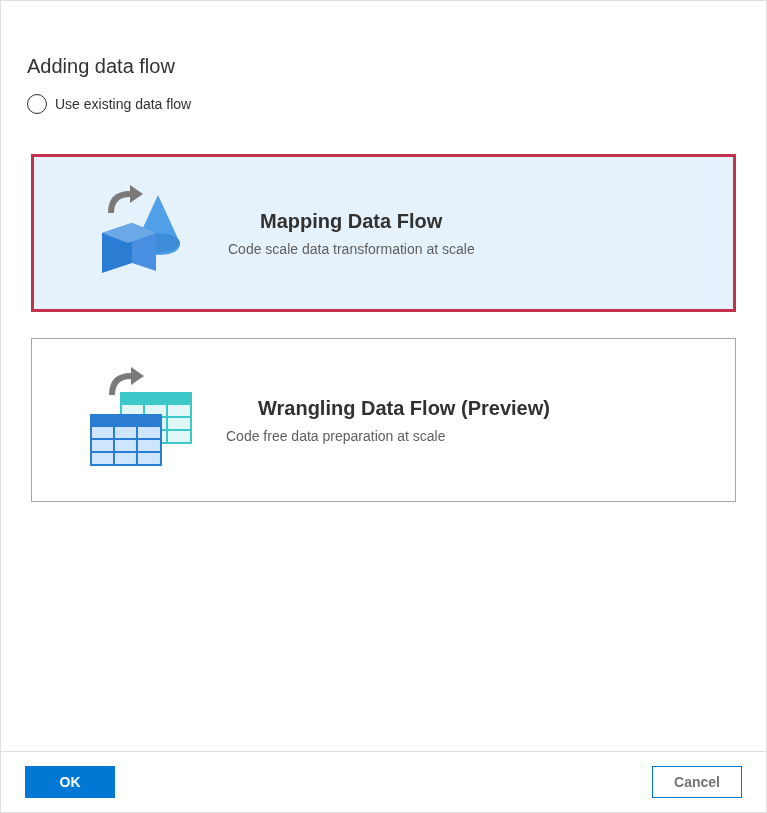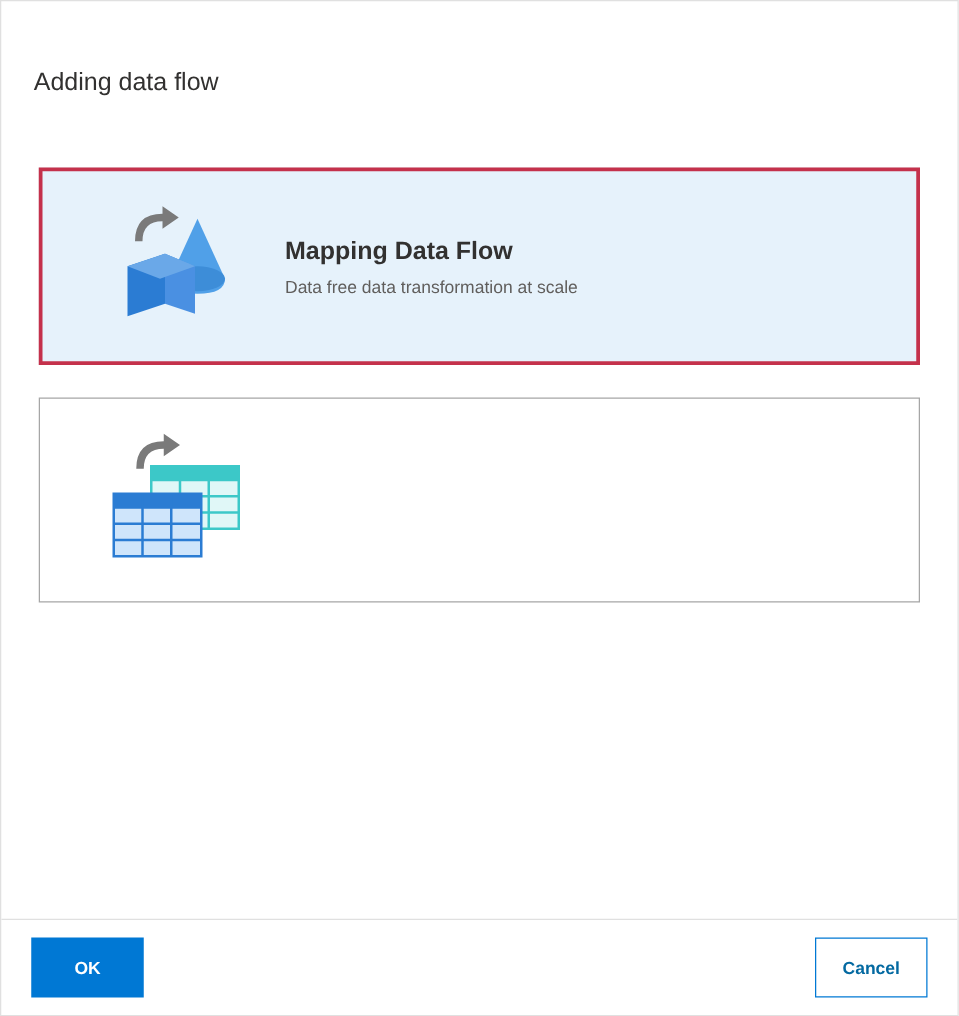--- a/index.html
+++ b/index.html
@@ -86,61 +86,66 @@
       justify-content: center;
     }
     .card-text {
       flex: 1;
     }
     .card-title {
       font-size: 20px;
       font-weight: 600;
       color: #323130;
       margin-bottom: 8px;
+      margin-left: 32px;
     }
     .card-desc {
       font-size: 14px;
       color: #605e5c;
     }
     .footer {
       border-top: 1px solid #e0e0e0;
       padding: 14px 24px;
       display: flex;
       justify-content: space-between;
       align-items: center;
     }
     .btn {
-      height: 48px;
+      height: 32px;
       min-width: 90px;
       font-size: 14px;
       font-weight: 600;
       cursor: pointer;
       display: flex;
       align-items: center;
       justify-content: center;
       border: none;
     }
     .btn-primary {
       background: #0078d4;
       color: #fff;
     }
     .btn-secondary {
       background: #fff;
-      color: #0369a1;
+      color: #737373;
       border: 1px solid #0078d4;
     }
   </style>
 </head>
 <body>
 
 <div class="header">
   <h1 class="title">Adding data flow</h1>
 </div>
 
 <div class="radio-row">
+  <div class="radio-option">
+    <span class="radio-circle"></span>
+    <span>Use existing data flow</span>
+  </div>
 </div>
 
 <div class="content">
 
   <div class="card selected">
     <div class="card-icon">
       <svg width="110" height="100" viewBox="0 0 110 100">
 
         <path d="M 20 30 Q 20 8 42 8 L 42 2 L 55 11 L 42 20 L 42 14 Q 26 14 26 30 Z" fill="#7a7a7a"></path>
 
@@ -150,21 +155,21 @@
         <polygon points="14,50 44,40 44,80 14,90" fill="#2b7cd3"></polygon>
 
         <polygon points="44,40 68,50 68,88 44,80" fill="#4a90e2"></polygon>
 
         <polygon points="14,50 38,42 68,50 44,40" fill="#6aa8e8"></polygon>
         <polygon points="14,50 44,40 68,50 40,60" fill="#6aa8e8"></polygon>
       </svg>
     </div>
     <div class="card-text">
       <div class="card-title">Mapping Data Flow</div>
-      <div class="card-desc">Data free data transformation at scale</div>
+      <div class="card-desc">Code scale data transformation at scale</div>
     </div>
   </div>
 
   <div class="card">
     <div class="card-icon">
       <svg width="120" height="110" viewBox="0 0 120 110">
 
         <path d="M 28 30 Q 28 8 50 8 L 50 2 L 63 11 L 50 20 L 50 14 Q 34 14 34 30 Z" fill="#7a7a7a"></path>
 
         <rect x="40" y="28" width="70" height="50" fill="#e0f7f7"></rect>
@@ -177,20 +182,24 @@
 
         <rect x="10" y="50" width="70" height="50" fill="#cfe5fb"></rect>
         <rect x="10" y="50" width="70" height="12" fill="#2b7cd3"></rect>
         <line x1="10" y1="74" x2="80" y2="74" stroke="#2b7cd3" stroke-width="2"></line>
         <line x1="10" y1="87" x2="80" y2="87" stroke="#2b7cd3" stroke-width="2"></line>
         <line x1="33" y1="50" x2="33" y2="100" stroke="#2b7cd3" stroke-width="2"></line>
         <line x1="56" y1="50" x2="56" y2="100" stroke="#2b7cd3" stroke-width="2"></line>
         <rect x="10" y="50" width="70" height="50" fill="none" stroke="#2b7cd3" stroke-width="2"></rect>
       </svg>
     </div>
+    <div class="card-text">
+      <div class="card-title">Wrangling Data Flow (Preview)</div>
+      <div class="card-desc">Code free data preparation at scale</div>
+    </div>
   </div>
 
 </div>
 
 <div class="footer">
   <button class="btn btn-primary">OK</button>
   <button class="btn btn-secondary">Cancel</button>
 </div>
 
 </body></html>

